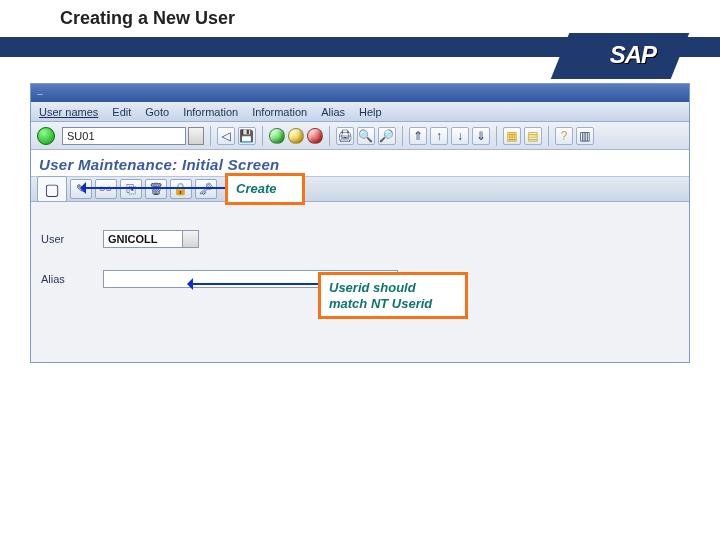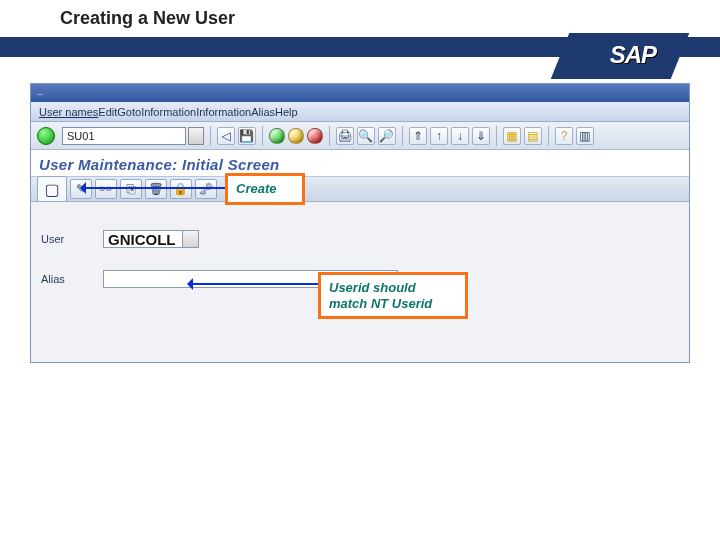--- a/index.html
+++ b/index.html
@@ -71,20 +71,21 @@
   }
   .sap-titlebar .dash {
     display:inline-block; width:10px; text-align:center; color:#cdd9ee;
   }
   .menu-bar {
     background: linear-gradient(#e6ecf6, #c6d4ea);
     border-bottom:1px solid #99aed1;
     height:20px;
     display:flex;
     align-items:center;
+    gap:14px;
     padding-left:8px;
     color:#1d3156;
     font-size:11px;
   }
   .menu-bar span { cursor:default; }
   .menu-bar span u { text-decoration: underline; }
   .std-toolbar {
     background: linear-gradient(#eef2f8, #d6dfec);
     border-bottom:1px solid #a6b7d2;
     height:28px;
@@ -177,21 +178,21 @@
     padding:26px 10px 10px 10px;
     height:160px;
     position: relative;
   }
   .form-row { display:flex; align-items:center; height:22px; margin-bottom:14px;}
   .form-label { width:62px; color:#2a3a58; font-size:11px;}
   .form-input {
     height:18px;
     background:#fff;
     border:1px solid #8b9ab5;
-    font-size:15px;
+    font-size:11px;
     padding:0 4px;
     color:#111;
   }
   .user-input { width:80px; font-weight:bold; }
   .small-btn {
     width:17px;height:18px;
     background:linear-gradient(#f4f4f4,#d5d5d5);
     border:1px solid #8b9ab5;
     margin-left:-1px;
   }

